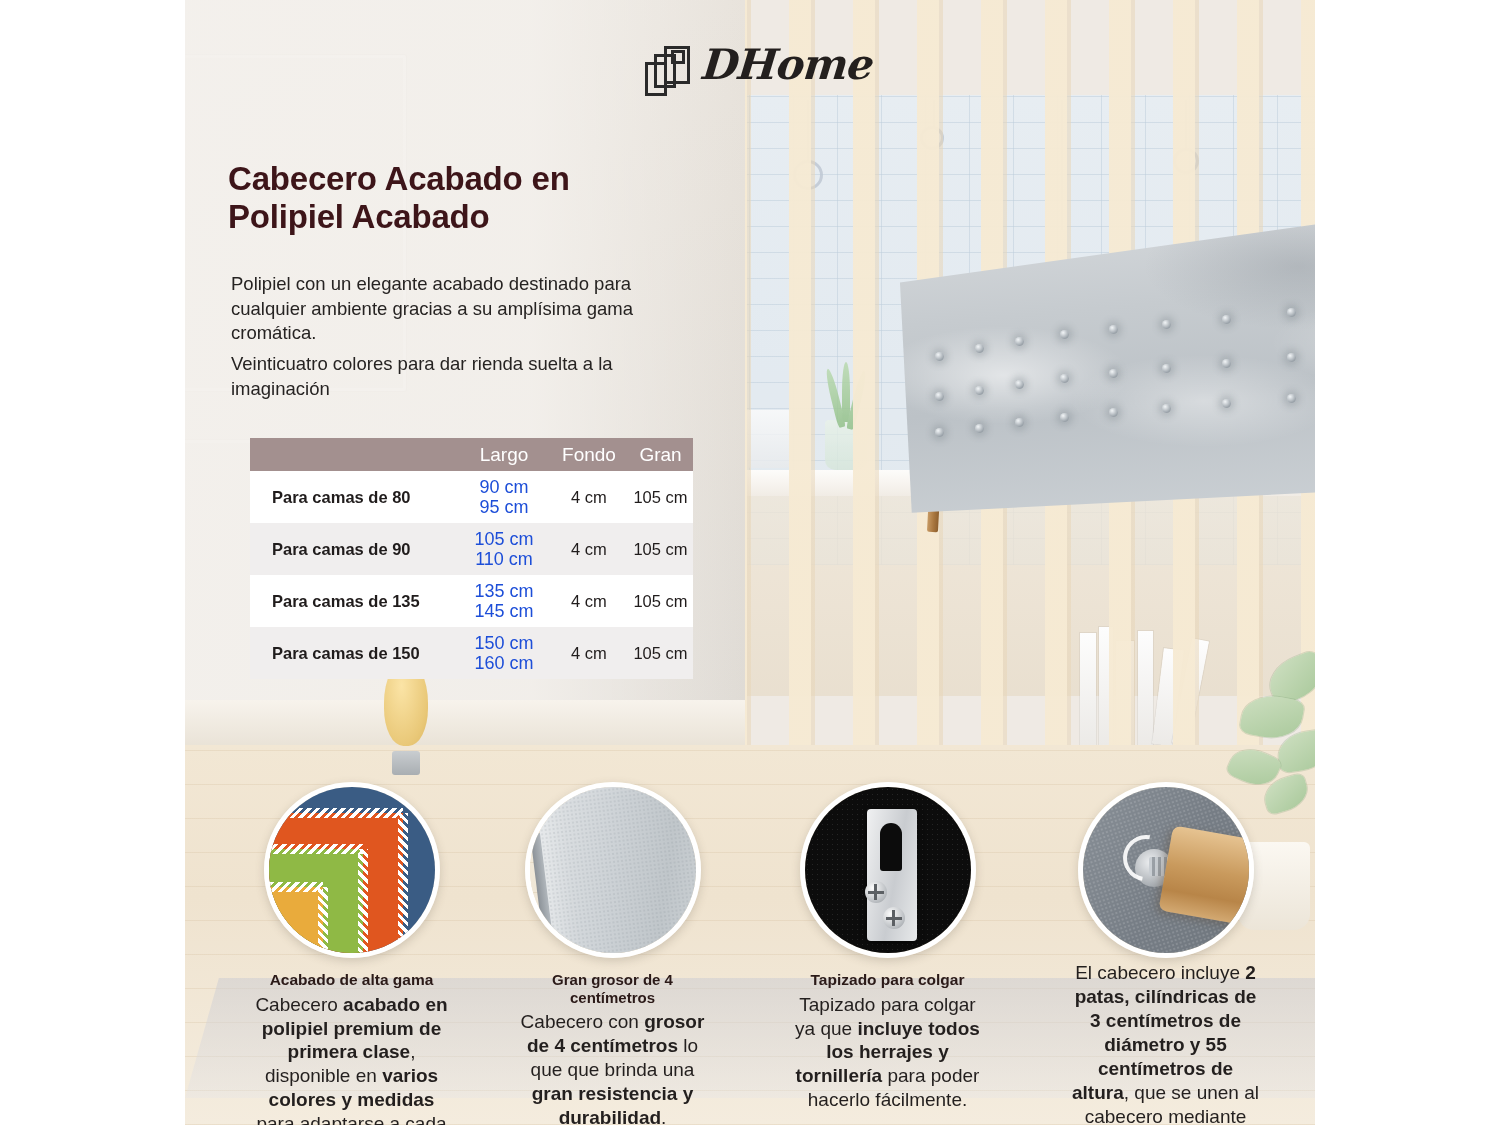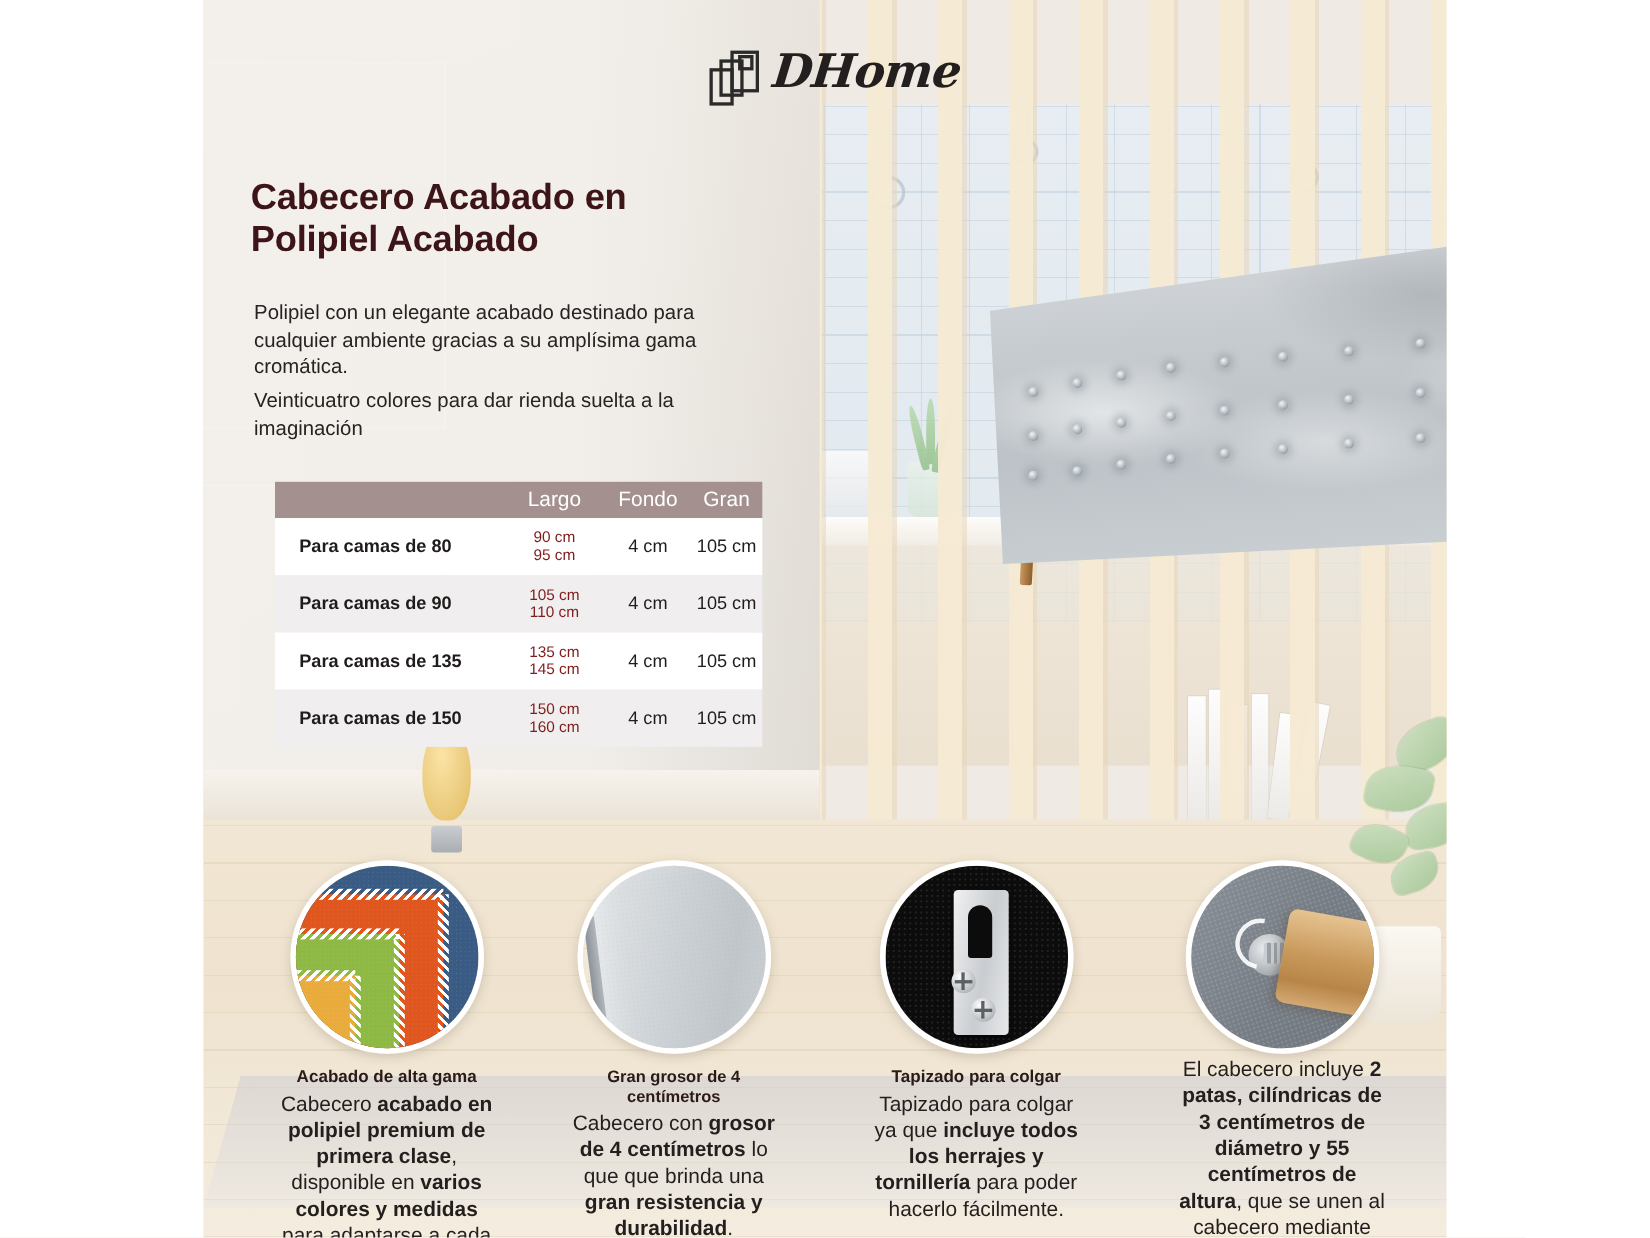--- a/index.html
+++ b/index.html
@@ -149,21 +149,21 @@
   .tbl .hrow{ display:flex; height:33px; background:#a3908f; }
   .tbl .hrow .c{ color:#fff; font-size:19px; font-weight:normal; display:flex; align-items:center; }
   .tbl .hrow .c.lbl{ width:208px; }
   .tbl .hrow .c.lg{ width:92px; justify-content:center; }
   .tbl .hrow .c.fo{ width:78px; justify-content:center; }
   .tbl .hrow .c.al{ width:65px; justify-content:center; }
 
   .tbl .row{ display:flex; align-items:center; height:52px; background:#fff; }
   .tbl .row.alt{ background:#f0eeee; }
   .tbl .row .lbl{ width:208px; padding-left:22px; font-size:16.5px; font-weight:bold; color:#201c1c; }
-  .tbl .row .lg{ width:92px; text-align:center; font-size:14px; color:#7f1d1d; line-height:1.12; }
+  .tbl .row .lg{ width:92px; text-align:center; font-size:18px; color:#1d4ed8; line-height:1.12; }
   .tbl .row .fo{ width:78px; text-align:center; font-size:16.5px; color:#201c1c; }
   .tbl .row .al{ width:65px; text-align:center; font-size:16.5px; color:#201c1c; }
 
   
   .hb{ position:absolute; left:712px; top:196px; width:590px; height:350px; }
   .hb .leg{ position:absolute; background:linear-gradient(90deg,#c79a64,#a9773f 55%,#8d5f2e);
     border-radius:2px; }
   .hb .panel{
     position:absolute; left:0; top:0; width:590px; height:320px;
     background:linear-gradient(175deg,#d9dcdf 0%,#c6cbcf 35%,#bcc2c7 60%,#cdd2d6 100%);

